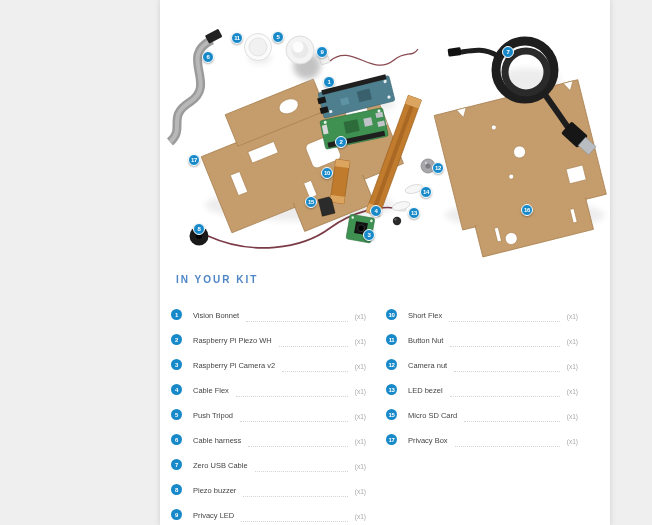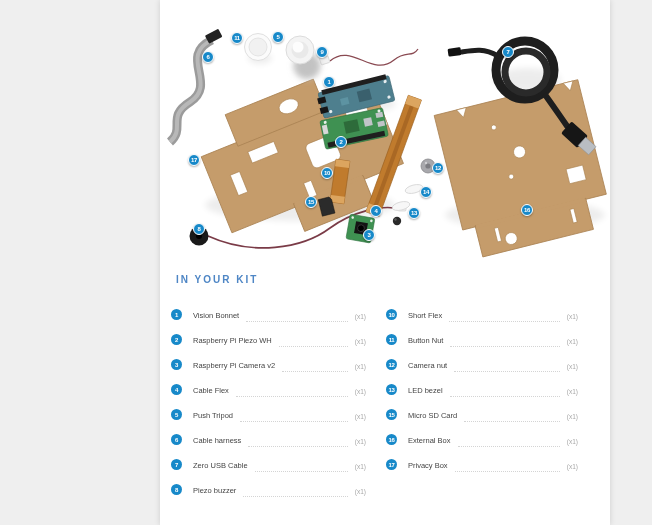--- a/index.html
+++ b/index.html
@@ -269,20 +269,26 @@
             <span class="nm">Zero USB Cable</span>
             <span class="leader"></span>
             <span class="cnt">(x1)</span>
           </div>
           <div class="row">
             <span class="num">8</span>
             <span class="nm">Piezo buzzer</span>
             <span class="leader"></span>
             <span class="cnt">(x1)</span>
           </div>
+          <div class="row">
+            <span class="num">9</span>
+            <span class="nm">Privacy LED</span>
+            <span class="leader"></span>
+            <span class="cnt">(x1)</span>
+          </div>
         </div>
       <div class="col col-right" id="col-right">
           <div class="row">
             <span class="num">10</span>
             <span class="nm">Short Flex</span>
             <span class="leader"></span>
             <span class="cnt">(x1)</span>
           </div>
           <div class="row">
             <span class="num">11</span>
@@ -298,26 +304,20 @@
           </div>
           <div class="row">
             <span class="num">13</span>
             <span class="nm">LED bezel</span>
             <span class="leader"></span>
             <span class="cnt">(x1)</span>
           </div>
           <div class="row">
             <span class="num">15</span>
             <span class="nm">Micro SD Card</span>
-            <span class="leader"></span>
-            <span class="cnt">(x1)</span>
-          </div>
-          <div class="row">
-            <span class="num">16</span>
-            <span class="nm">External Box</span>
             <span class="leader"></span>
             <span class="cnt">(x1)</span>
           </div>
           <div class="row">
             <span class="num">17</span>
             <span class="nm">Privacy Box</span>
             <span class="leader"></span>
             <span class="cnt">(x1)</span>
           </div>
         </div>

